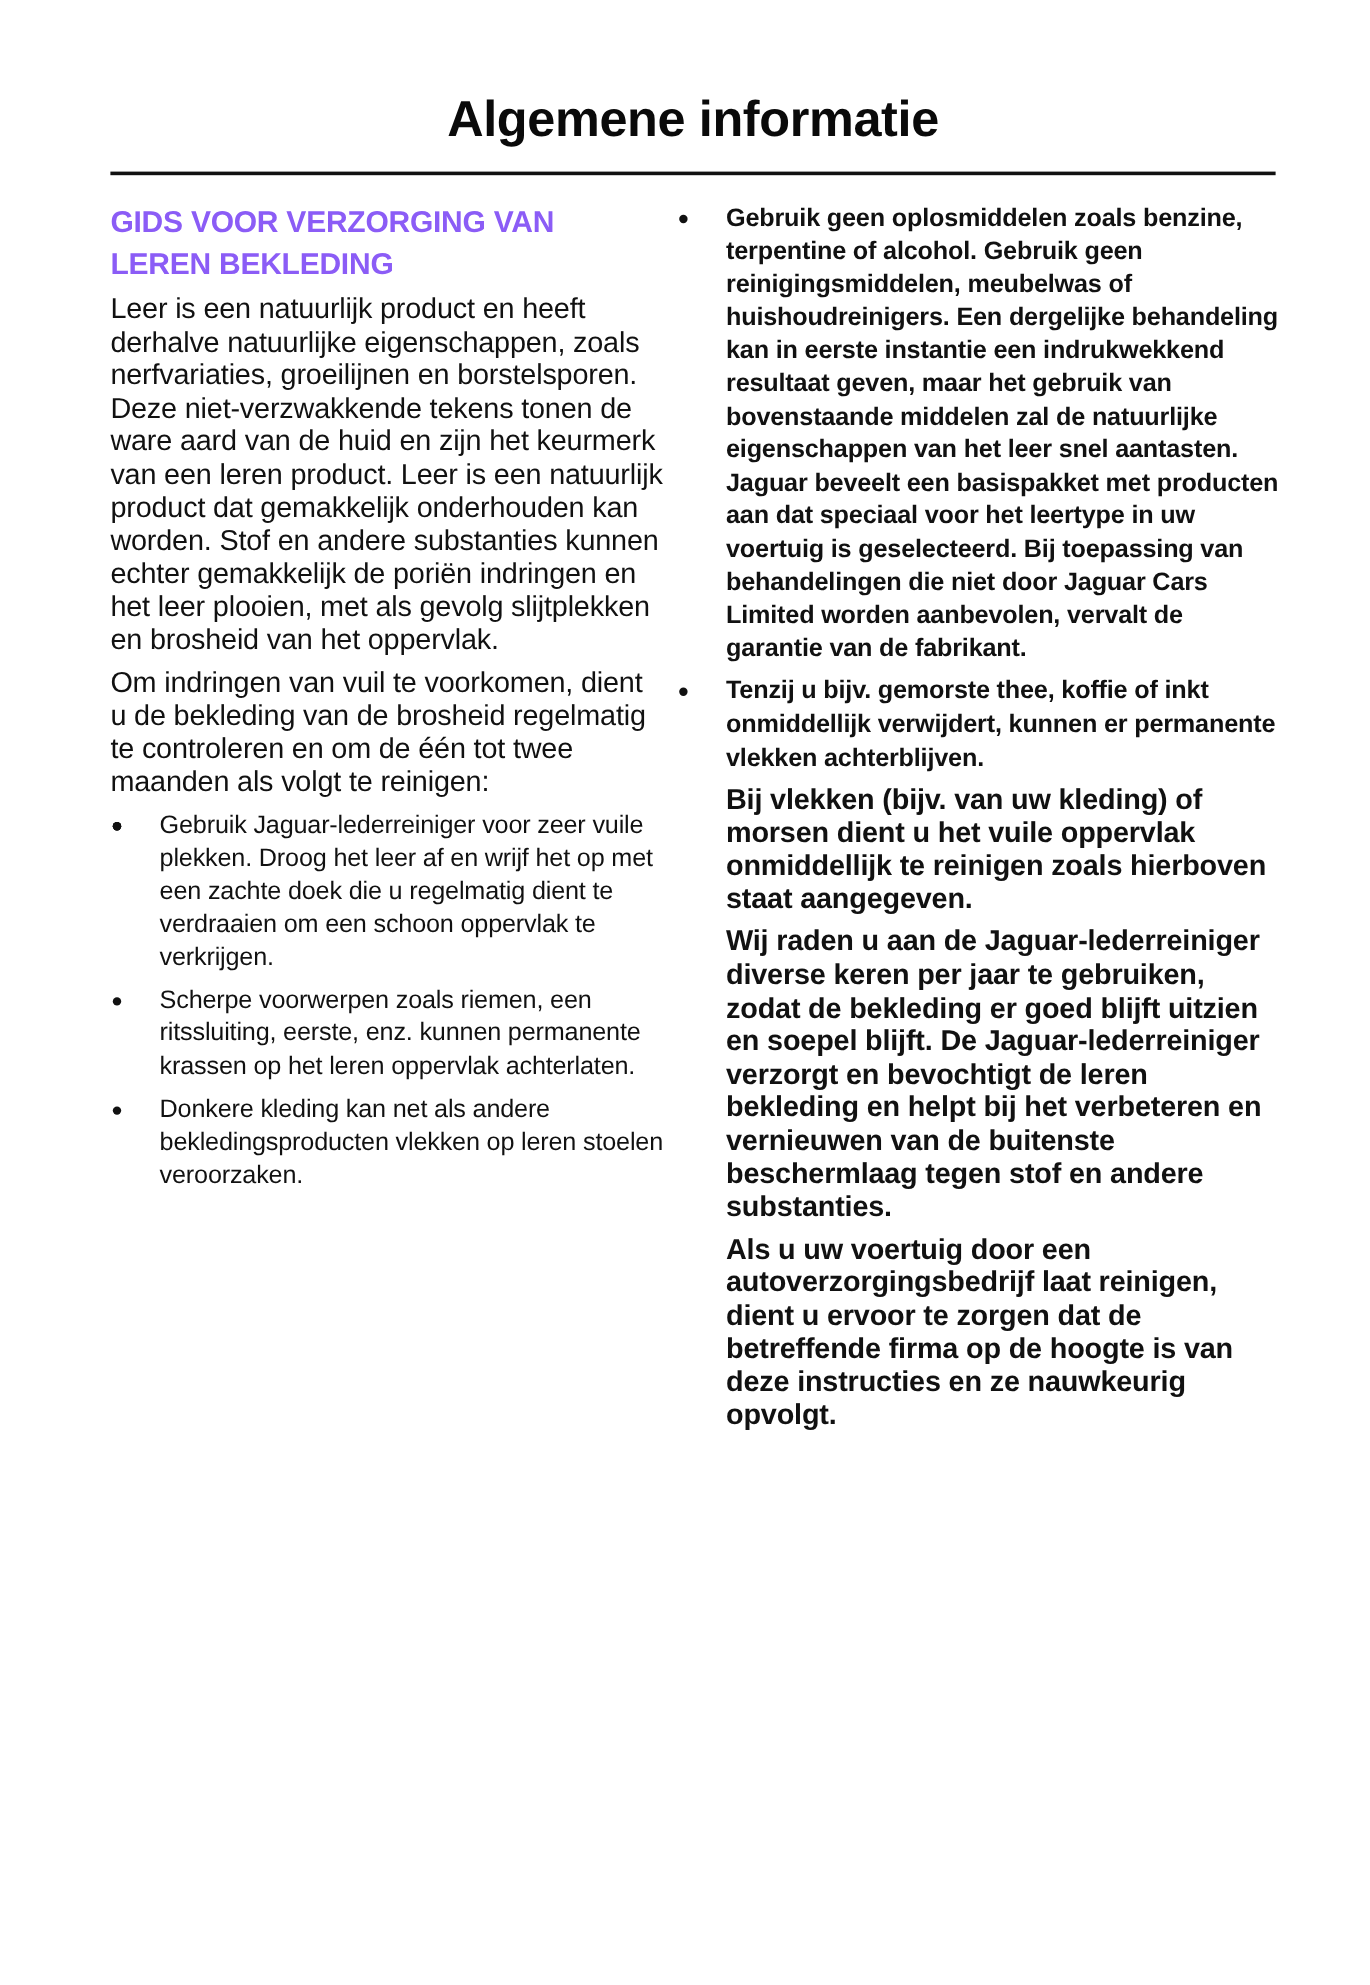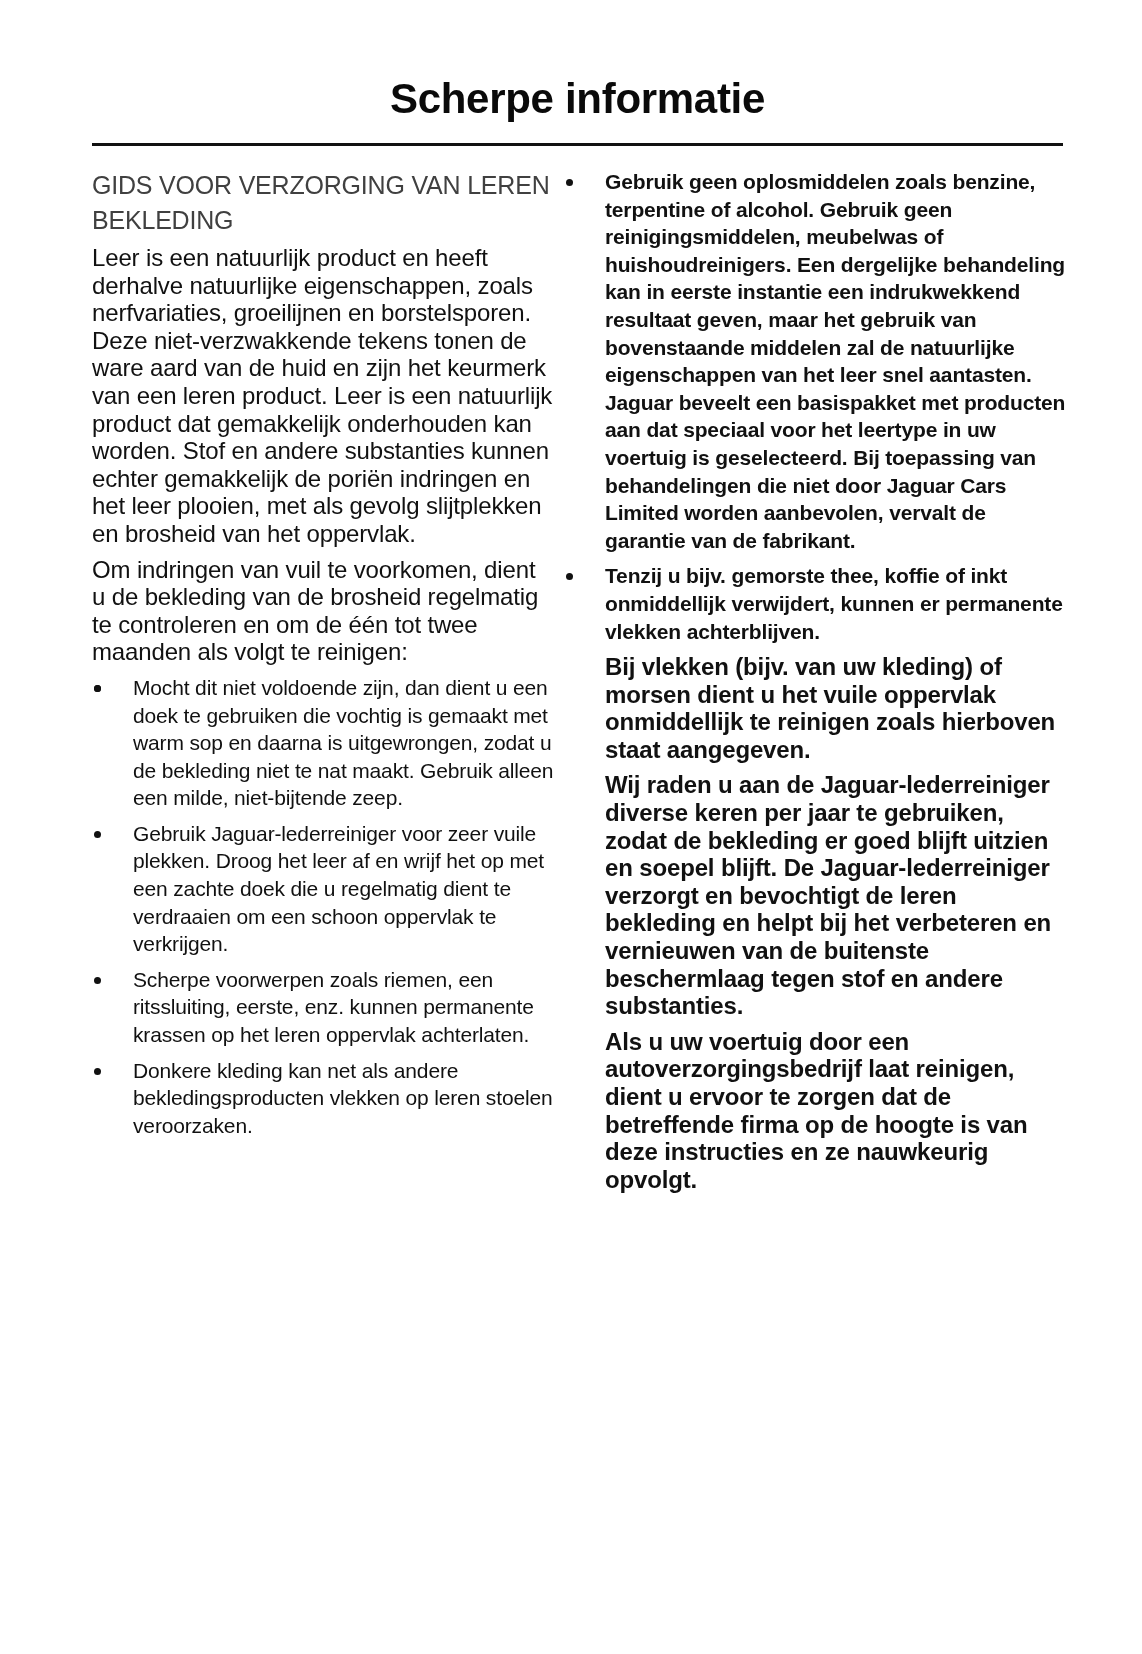--- a/index.html
+++ b/index.html
@@ -39,23 +39,23 @@
     .column {
       position: absolute;
       top: 168px;
       width: 462px;
     }
     .col-left { left: 92px; }
     .col-right { left: 605px; font-weight: bold; }
     .section-heading {
       margin: 0 4px 6px 0;
       font-size: 25px;
-      font-weight: normal;
+      font-weight: bold;
       line-height: 35px;
-      color: #404040;
+      color: #8b5cf6;
       letter-spacing: -0.2px;
     }
     p.body {
       margin: 0 0 8px 0;
       font-size: 24px;
       line-height: 27.6px;
       letter-spacing: -0.15px;
     }
     ul.bullets {
       list-style: none;
@@ -87,34 +87,33 @@
       text-align: center;
       font-size: 20px;
       font-weight: bold;
       line-height: 24px;
       color: #0a0a0a;
     }
   </style>
 </head>
 <body>
 
-<h1 class="page-title">Scherpe informatie</h1>
+<h1 class="page-title">Algemene informatie</h1>
 <div class="title-rule"></div>
 
 <div class="column col-left">
   <h2 class="section-heading">GIDS VOOR VERZORGING VAN LEREN BEKLEDING</h2>
   <p class="body">Leer is een natuurlijk product en heeft derhalve natuurlijke eigenschappen, zoals nerfvariaties, groeilijnen en borstelsporen. Deze niet-verzwakkende tekens tonen de ware aard van de huid en zijn het keurmerk van een leren product. Leer is een natuurlijk product dat gemakkelijk onderhouden kan worden. Stof en andere substanties kunnen echter gemakkelijk de poriën indringen en het leer plooien, met als gevolg slijtplekken en brosheid van het oppervlak.</p>
   <p class="body">Om indringen van vuil te voorkomen, dient u de bekleding van de brosheid regelmatig te controleren en om de één tot twee maanden als volgt te reinigen:</p>
   <ul class="bullets">
     <li>
       <span class="bullet-icon"></span>
     </li>
     <li>
       <span class="bullet-icon"></span>
-      <span>Mocht dit niet voldoende zijn, dan dient u een doek te gebruiken die vochtig is gemaakt met warm sop en daarna is uitgewrongen, zodat u de bekleding niet te nat maakt. Gebruik alleen een milde, niet-bijtende zeep.</span>
     </li>
     <li>
       <span class="bullet-icon"></span>
       <span>Gebruik Jaguar-lederreiniger voor zeer vuile plekken. Droog het leer af en wrijf het op met een zachte doek die u regelmatig dient te verdraaien om een schoon oppervlak te verkrijgen.</span>
     </li>
     <li>
       <span class="bullet-icon"></span>
       <span>Scherpe voorwerpen zoals riemen, een ritssluiting, eerste, enz. kunnen permanente krassen op het leren oppervlak achterlaten.</span>
     </li>
     <li>

